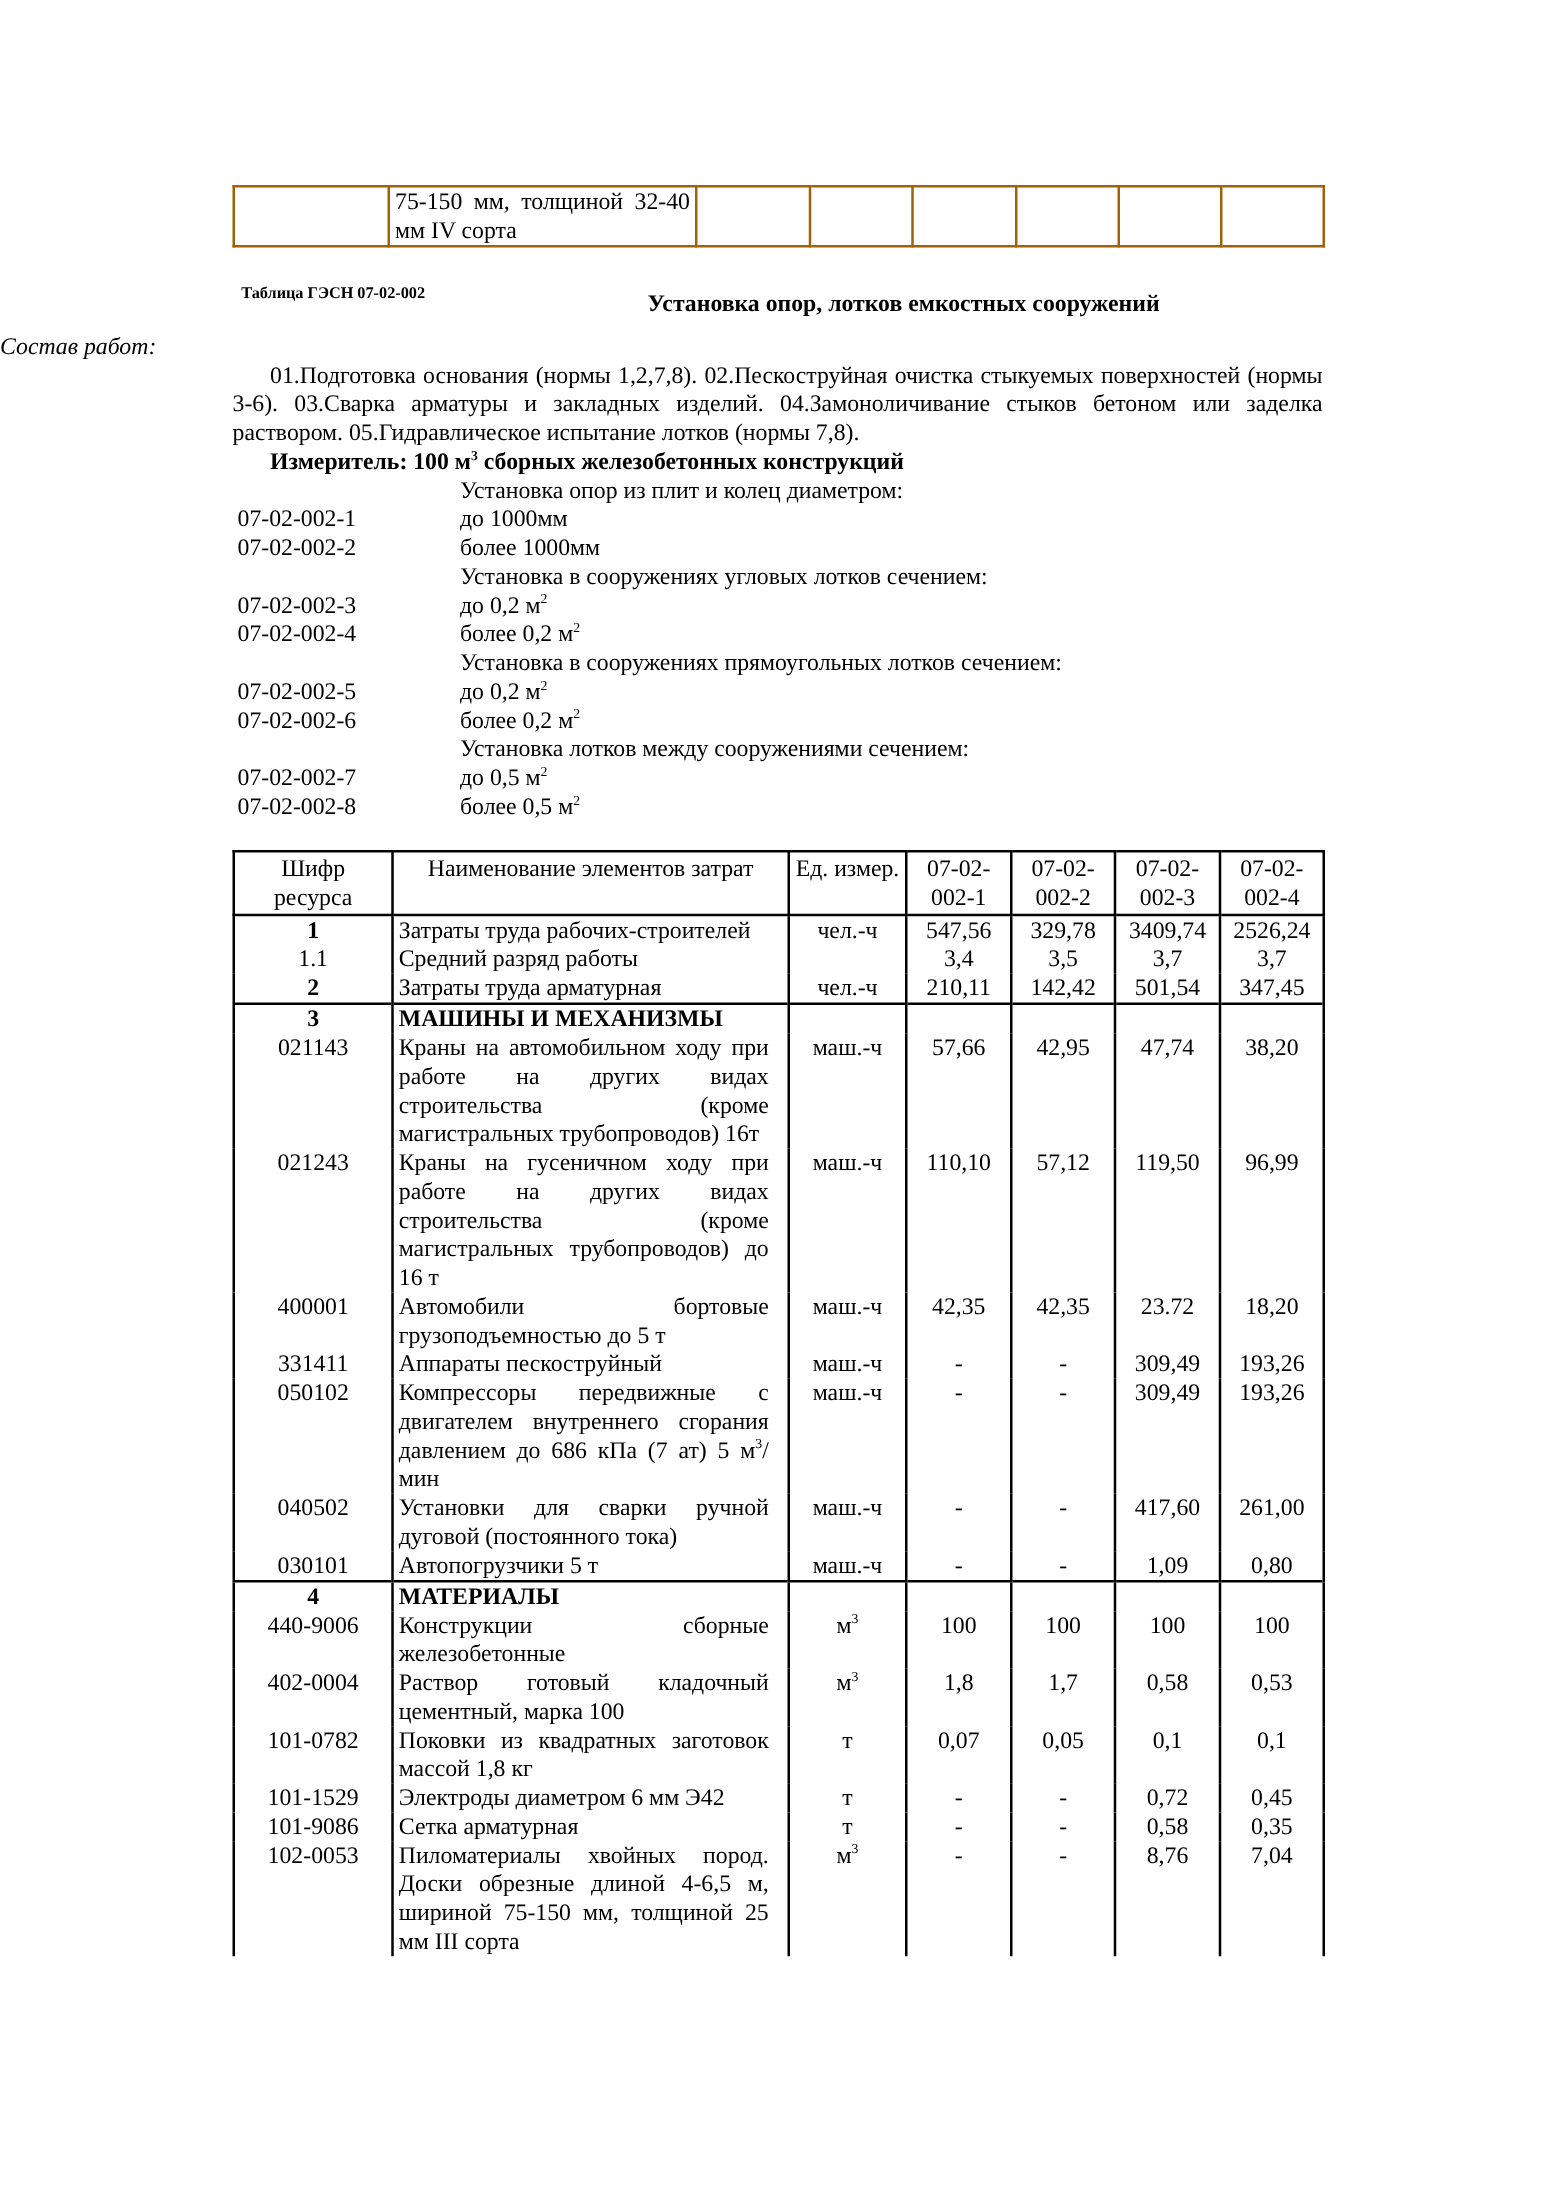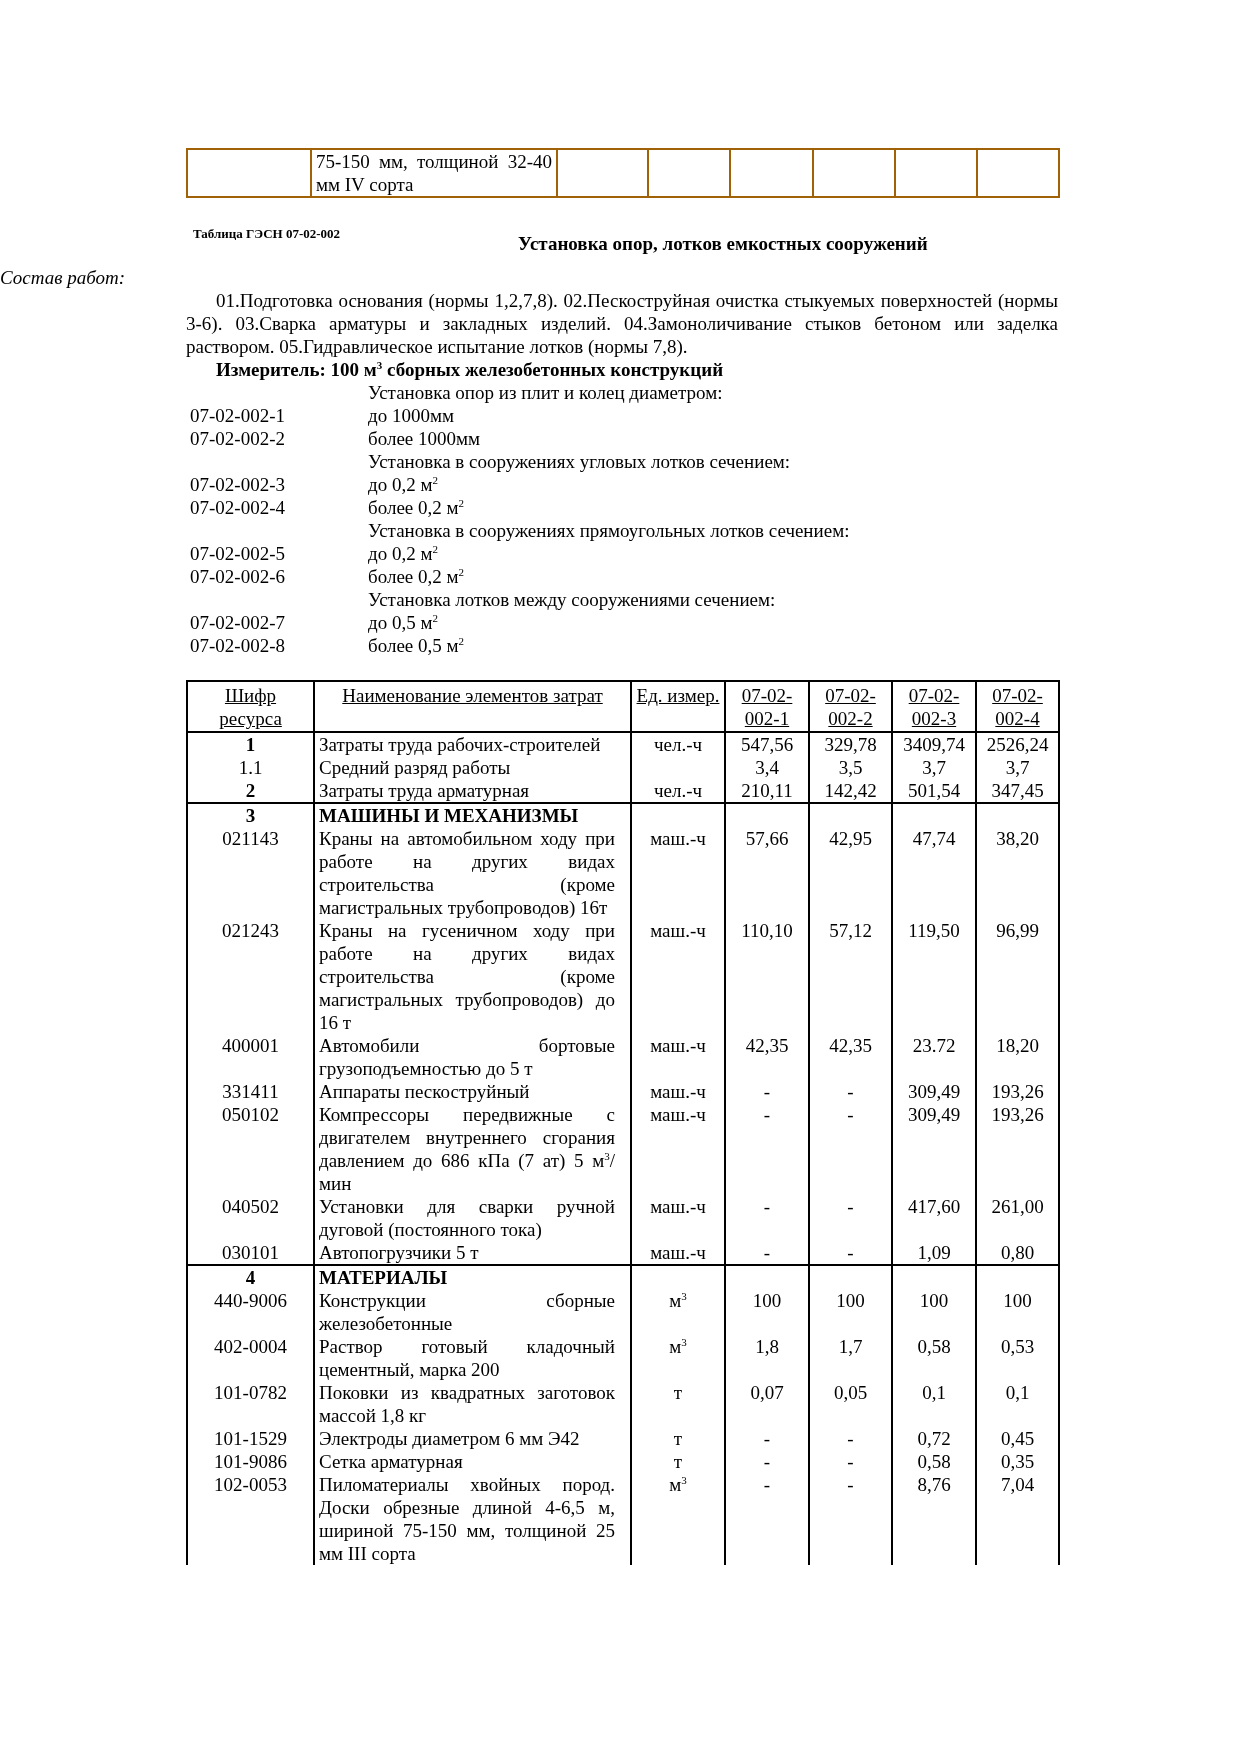--- a/index.html
+++ b/index.html
@@ -27,21 +27,21 @@
 
   .codes { top: 381px; left: 190px; width: 870px; }
   .code-row { height: 23px; position: relative; }
   .code-row .c { position: absolute; left: 0; }
   .code-row .d { position: absolute; left: 178px; }
   .code-row.group .d { left: 178px; }
 
   
   #main-table { left: 186px; top: 680px; width: 872px; }
   #main-table td { border-left: 2px solid #000; border-right: 2px solid #000; }
-  #main-table thead td { border: 2px solid #000; text-align: center; line-height: 23px; padding-top: 2px; padding-bottom: 1px; text-decoration: underline; }
+  #main-table thead td { border: 2px solid #000; text-align: center; line-height: 23px; padding-top: 2px; padding-bottom: 1px; }
   #main-table tr.sec td { border-top: 2px solid #000; }
   #main-table td.code { text-align: center; }
   #main-table td.name { text-align: justify; text-align-last: left; padding-left: 4px; padding-right: 15px; margin-top: 37px; }
   #main-table td.unit { text-align: center; }
   #main-table td.val { text-align: center; }
   .bold { font-weight: bold; }
 </style>
 </head>
 <body>
 
@@ -262,21 +262,21 @@
         <td class="code">440-9006</td>
         <td class="name">Конструкции сборные железобетонные</td>
         <td class="unit"><span>м</span><sup>3</sup></td>
         <td class="val">100</td>
         <td class="val">100</td>
         <td class="val">100</td>
         <td class="val">100</td>
       </tr>
       <tr>
         <td class="code">402-0004</td>
-        <td class="name">Раствор готовый кладочный цементный, марка 200</td>
+        <td class="name">Раствор готовый кладочный цементный, марка 100</td>
         <td class="unit"><span>м</span><sup>3</sup></td>
         <td class="val">1,8</td>
         <td class="val">1,7</td>
         <td class="val">0,58</td>
         <td class="val">0,53</td>
       </tr>
       <tr>
         <td class="code">101-0782</td>
         <td class="name">Поковки из квадратных заготовок массой 1,8 кг</td>
         <td class="unit"><span>т</span></td>

